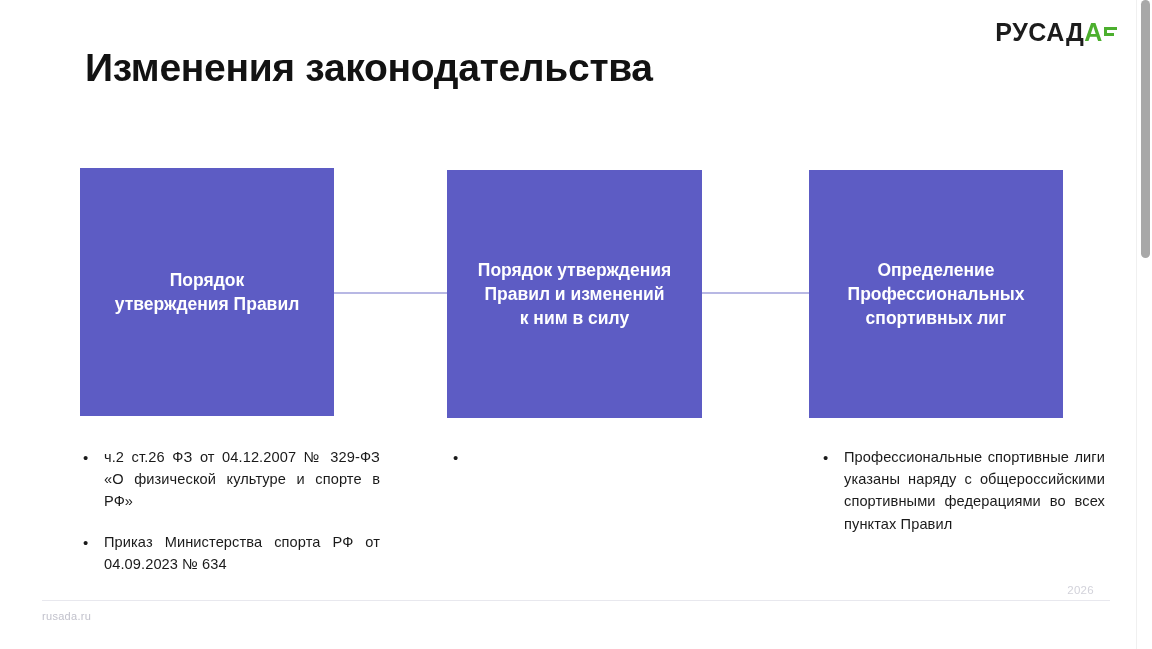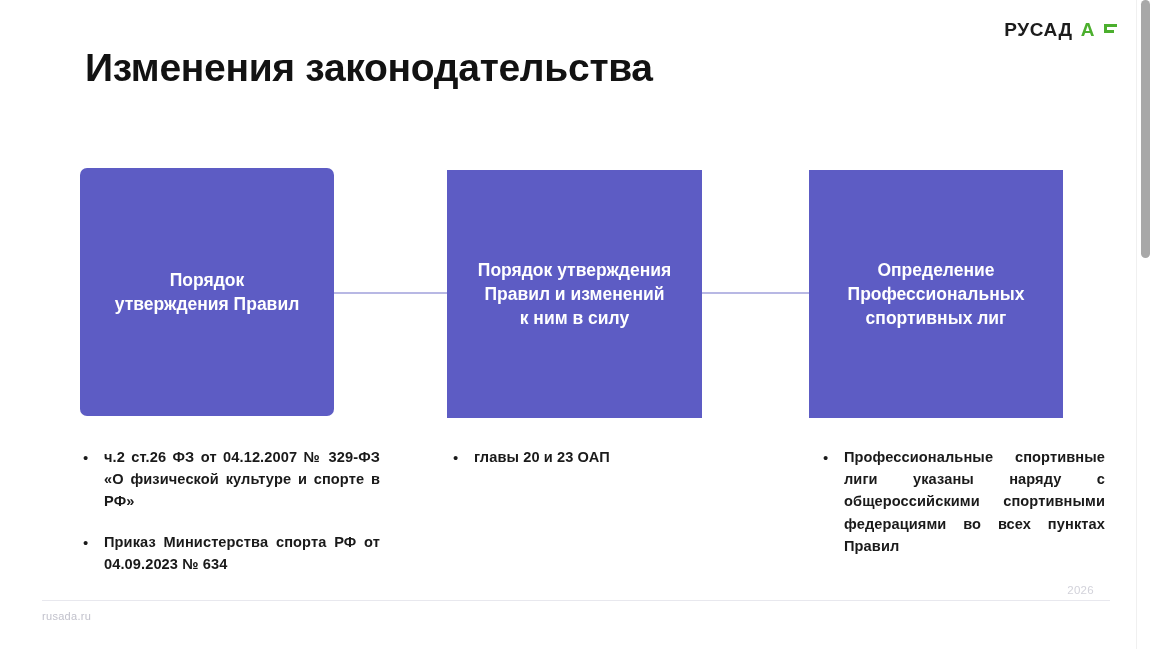--- a/index.html
+++ b/index.html
@@ -18,25 +18,24 @@
     overflow: hidden;
   }
 
   
   .logo {
     position: absolute;
     top: 20px;
     right: 35px;
     display: flex;
     align-items: center;
-    font-size: 19px;
+    font-size: 25px;
     font-weight: 700;
     letter-spacing: 0.6px;
     line-height: 1;
-    gap: 8px;
   }
   .logo-main { color: #1c1c1c; }
   .logo-accent { color: #4caf2e; }
   .logo-mark {
     position: relative;
     width: 13px;
     height: 17px;
     margin-left: 1px;
   }
   .logo-mark i {
@@ -90,21 +89,21 @@
     padding: 6px 10px;
   }
   .pbox-text {
     color: #ffffff;
     font-size: 17.5px;
     font-weight: 700;
     line-height: 1.38;
     text-align: center;
     white-space: pre-line;
   }
-  .box1 { left: 80px;  top: 168px; width: 254px; height: 248px; border-radius: 7px; }
+  .box1 { left: 80px;  top: 168px; width: 254px; height: 248px; }
   .box2 { left: 447px; top: 170px; width: 255px; height: 248px; }
   .box3 { left: 809px; top: 170px; width: 254px; height: 248px; }
 
   
   .bullets {
     position: absolute;
   }
   .bullets.b1 { left: 80px;  top: 446px; width: 300px; }
   .bullets.b2 { left: 450px; top: 446px; width: 270px; }
   .bullets.b3 { left: 820px; top: 446px; width: 285px; }
@@ -125,21 +124,20 @@
     box-sizing: border-box;
   }
   .bullet-text {
     flex: 1 1 auto;
     color: #1a1a1a;
     font-size: 14.6px;
     line-height: 1.52;
     text-align: justify;
     text-align-last: left;
     letter-spacing: 0.1px;
-    font-weight: bold;
   }
   .bullet-text.plain { text-align: left; }
 
   
   .footer-rule {
     position: absolute;
     left: 42px;
     right: 42px;
     top: 600px;
     height: 1px;
@@ -224,21 +222,20 @@
     </div>
     <div class="bullet-row">
       <span class="bullet-dot">•</span>
       <span class="bullet-text">Приказ Министерства спорта РФ от 04.09.2023 № 634</span>
     </div>
   </div>
 
   <div class="bullets b2">
     <div class="bullet-row">
       <span class="bullet-dot">•</span>
-      <span class="bullet-text plain">главы 20 и 23 ОАП</span>
     </div>
   </div>
 
   <div class="bullets b3">
     <div class="bullet-row">
       <span class="bullet-dot">•</span>
       <span class="bullet-text">Профессиональные спортивные лиги указаны наряду с общероссийскими спортивными федерациями во всех пунктах Правил</span>
     </div>
   </div>
 

